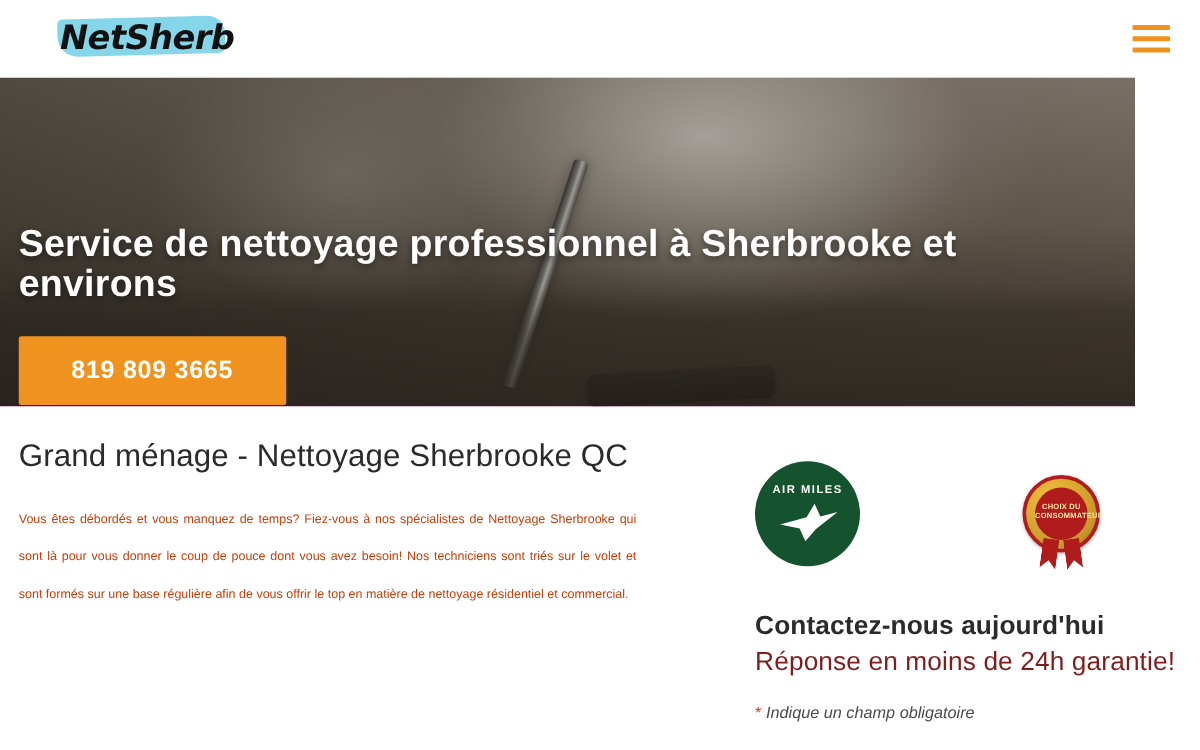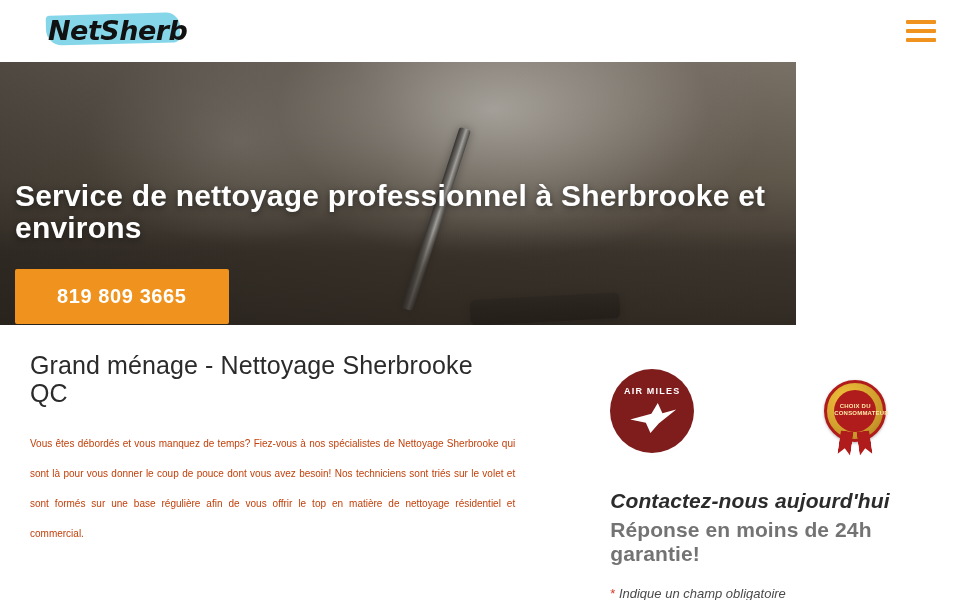--- a/index.html
+++ b/index.html
@@ -66,21 +66,21 @@
     display: block;
     height: 4px;
     width: 100%;
     background: #f0931e;
     border-radius: 1px;
   }
 
   
   .hero {
     position: relative;
-    width: 796px;
+    width: 908px;
     height: 263px;
     overflow: hidden;
     background: #ec4899;
   }
   .hero-photo {
     position: absolute;
     inset: 0;
     background:
       radial-gradient(ellipse 360px 200px at 62% 18%, rgba(232,228,220,0.85) 0%, rgba(150,143,133,0.25) 60%, rgba(0,0,0,0) 75%),
       radial-gradient(ellipse 220px 150px at 30% 30%, rgba(210,205,196,0.45) 0%, rgba(0,0,0,0) 70%),
@@ -146,21 +146,21 @@
     border: none;
     border-radius: 2px;
     cursor: pointer;
     font-family: "Liberation Sans", sans-serif;
   }
 
   
   .content {
     display: flex;
     width: 960px;
-    padding: 26px 15px 0 30px;
+    padding: 26px 15px 0 15px;
     gap: 40px;
   }
   .col-left { width: 500px; }
   .col-right { width: 400px; padding-left: 55px; }
 
   .section-title {
     font-size: 25px;
     color: #2b2b2b;
     font-weight: normal;
     line-height: 1.12;
@@ -178,21 +178,21 @@
   .badges {
     display: flex;
     align-items: center;
     gap: 130px;
     padding-top: 10px;
     height: 110px;
   }
   .airmiles {
     width: 84px; height: 84px;
     border-radius: 50%;
-    background: #7f1d1d;
+    background: #14532d;
     position: relative;
     box-shadow: 0 0 0 3px #ffffff, 0 1px 3px rgba(0,0,0,.25);
     overflow: hidden;
   }
   .airmiles .am-text {
     position: absolute;
     top: 17px; left: 0; right: 0;
     text-align: center;
     color: #ffffff;
     font-size: 9px;
@@ -236,26 +236,25 @@
   }
   .choix::before { left: 12px; transform: rotate(8deg); clip-path: polygon(0 0, 100% 0, 100% 100%, 50% 72%, 0 100%); }
   .choix::after  { right: 12px; transform: rotate(-8deg); clip-path: polygon(0 0, 100% 0, 100% 100%, 50% 72%, 0 100%); }
 
   .contact-title {
     font-size: 21px;
     font-weight: bold;
     color: #2b2b2b;
     margin-top: 28px;
     letter-spacing: .1px;
-    font-style: italic;
   }
   .contact-sub {
     font-size: 21px;
-    font-weight: bold;
-    color: #737373;
+    font-weight: normal;
+    color: #7f1d1d;
     margin-top: 5px;
     letter-spacing: .1px;
   }
   .required-note {
     margin-top: 20px;
     font-size: 13px;
     font-style: italic;
     color: #4a4a4a;
   }
   .required-note .star { color: #d03a2b; font-style: normal; }

